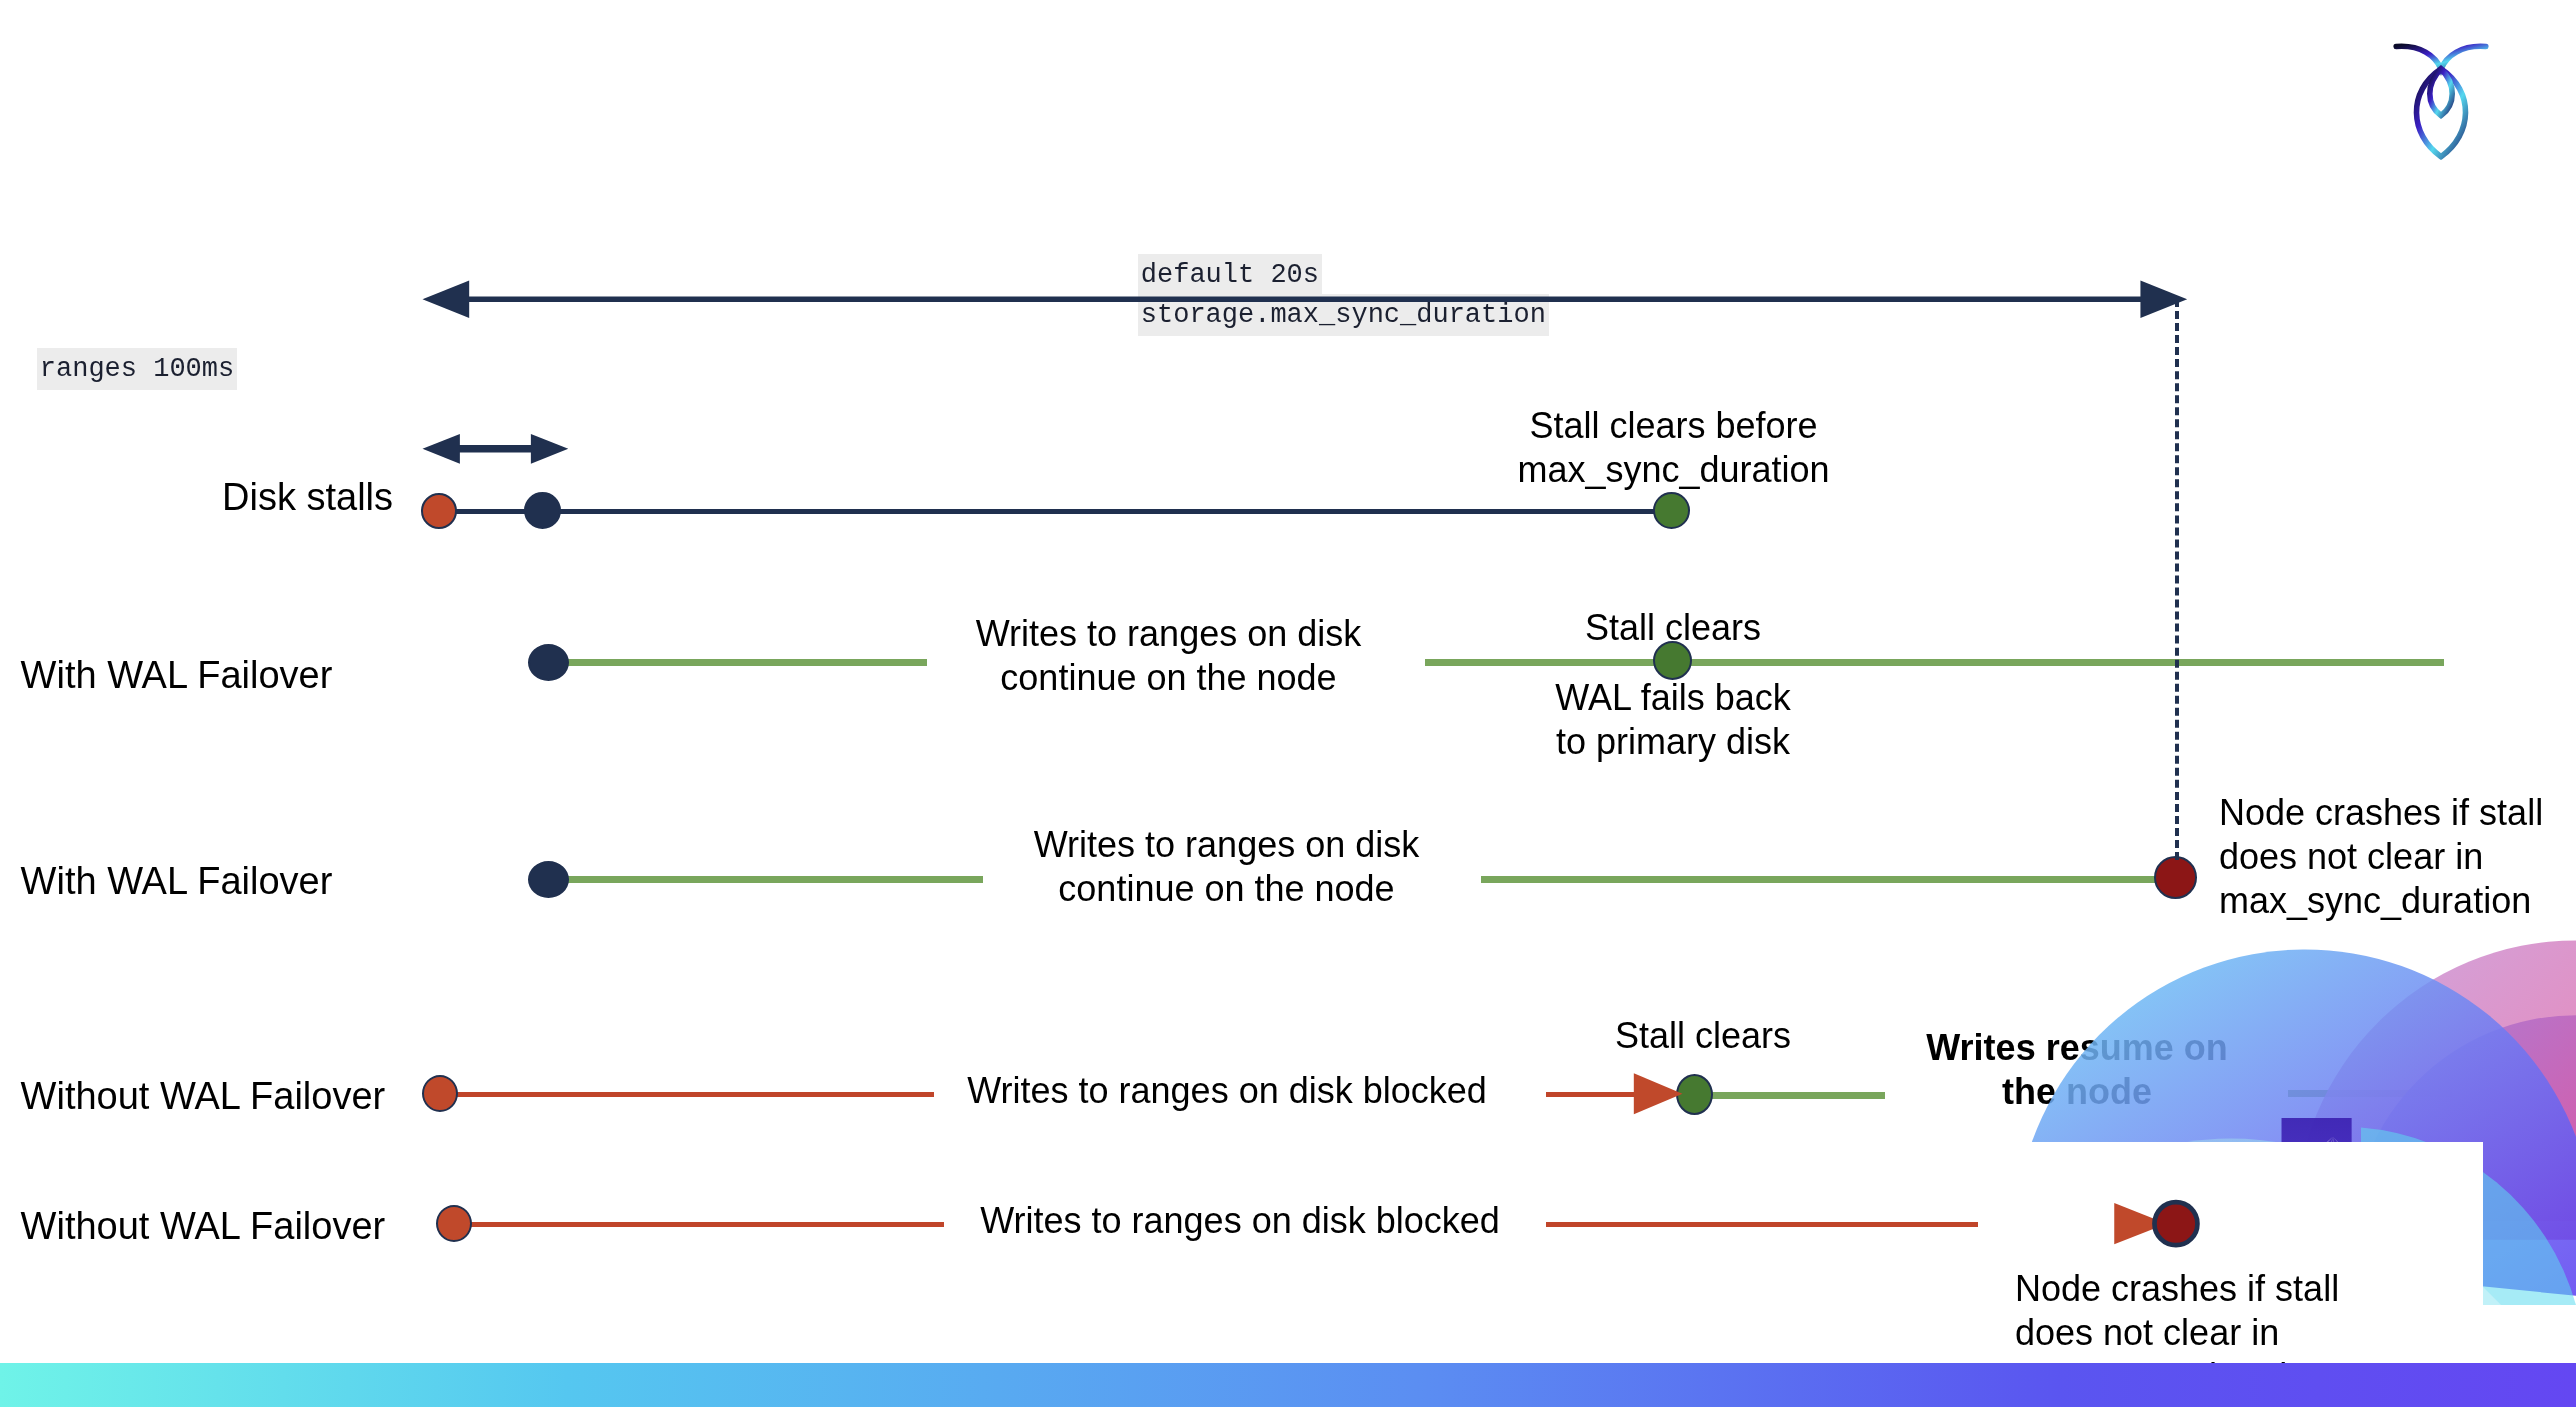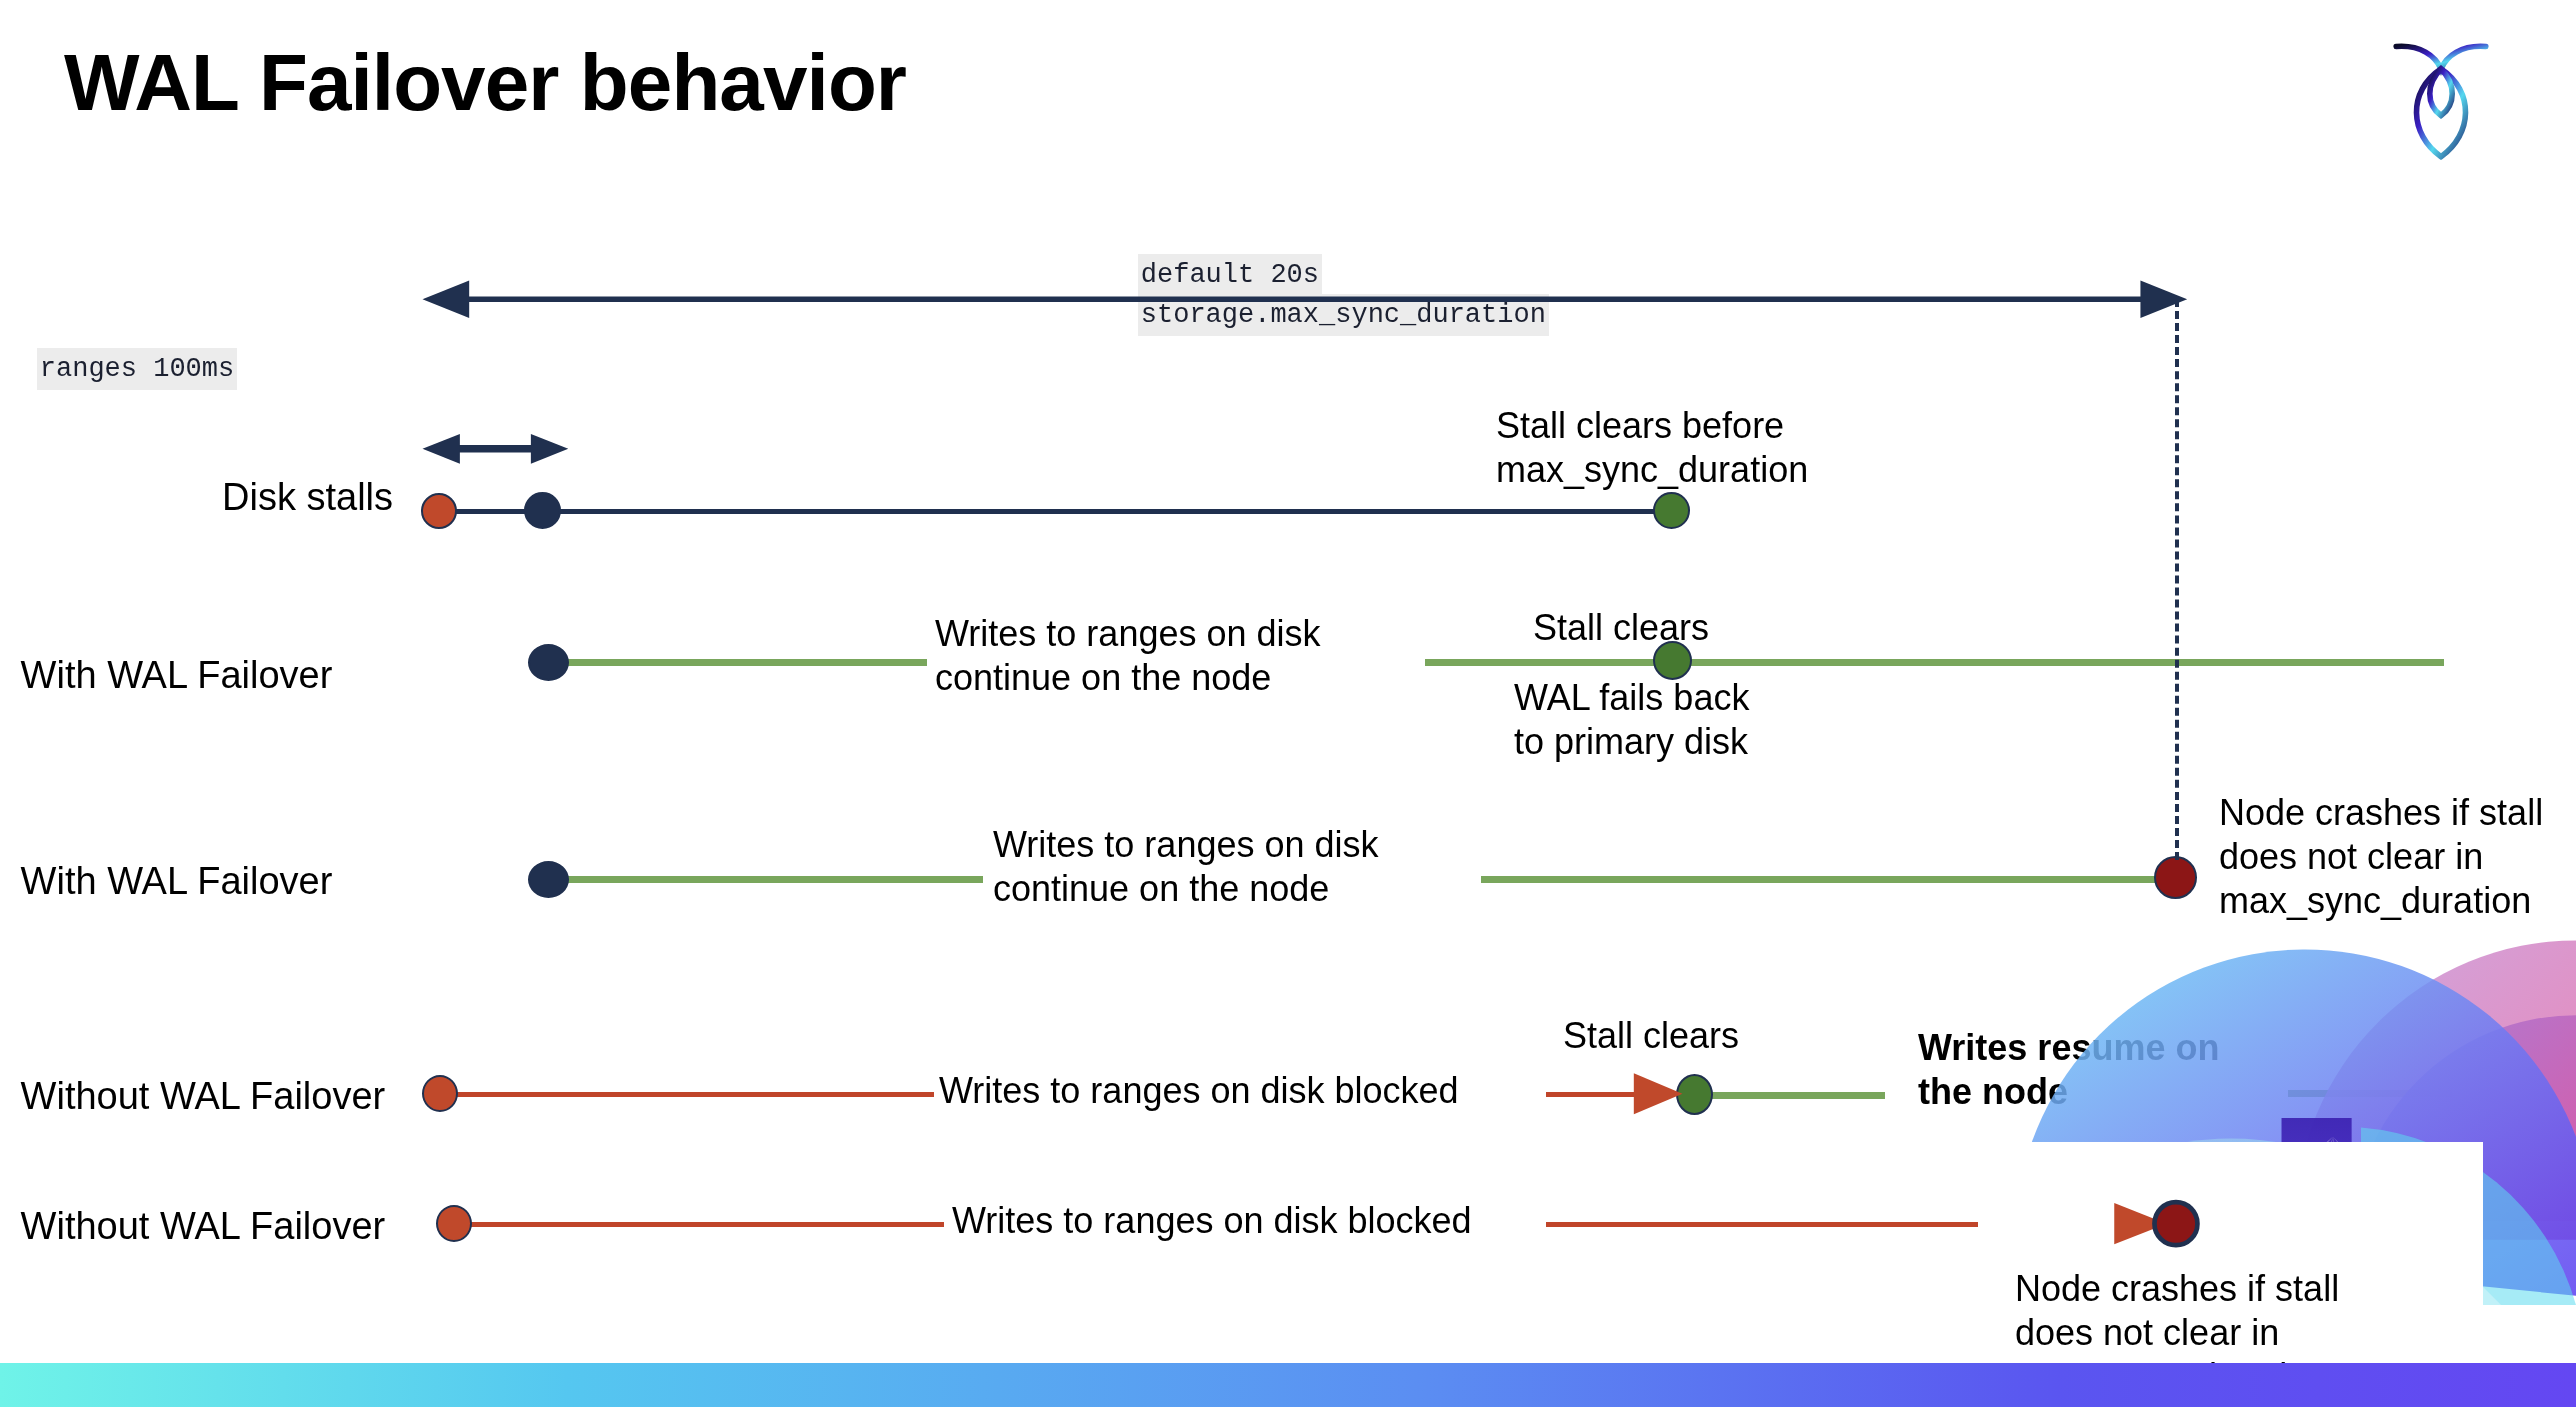--- a/index.html
+++ b/index.html
@@ -33,21 +33,21 @@
     padding:0.9px 2.8px;
   }
 
   
   .lbl{
     position:absolute;
     font-size:36px;color:#000;
     line-height:1.22;
     white-space:pre-line;
   }
-  .lbl.c{}
+  .lbl.c{text-align:center;}
   .lbl.l{text-align:left;}
 
   
   .rowlabel{
     position:absolute;
     font-size:38px;color:#000;
     white-space:nowrap;
   }
 
   
@@ -88,21 +88,20 @@
   
   .callout{
     position:absolute;background:#ffffff;
   }
 </style>
 </head>
 <body>
 
 <div id="slide">
 
-  <div class="title">WAL Failover behavior</div>
 
   <div class="logo">
     <svg viewBox="0 0 120 150" width="112" height="140">
       <defs>
         <linearGradient id="lg" x1="0" y1="0" x2="1" y2="1">
           <stop offset="0%" stop-color="#0b0b28"></stop>
           <stop offset="35%" stop-color="#3b1fc4"></stop>
           <stop offset="62%" stop-color="#55d8ef"></stop>
           <stop offset="100%" stop-color="#1a1a66"></stop>
         </linearGradient>

